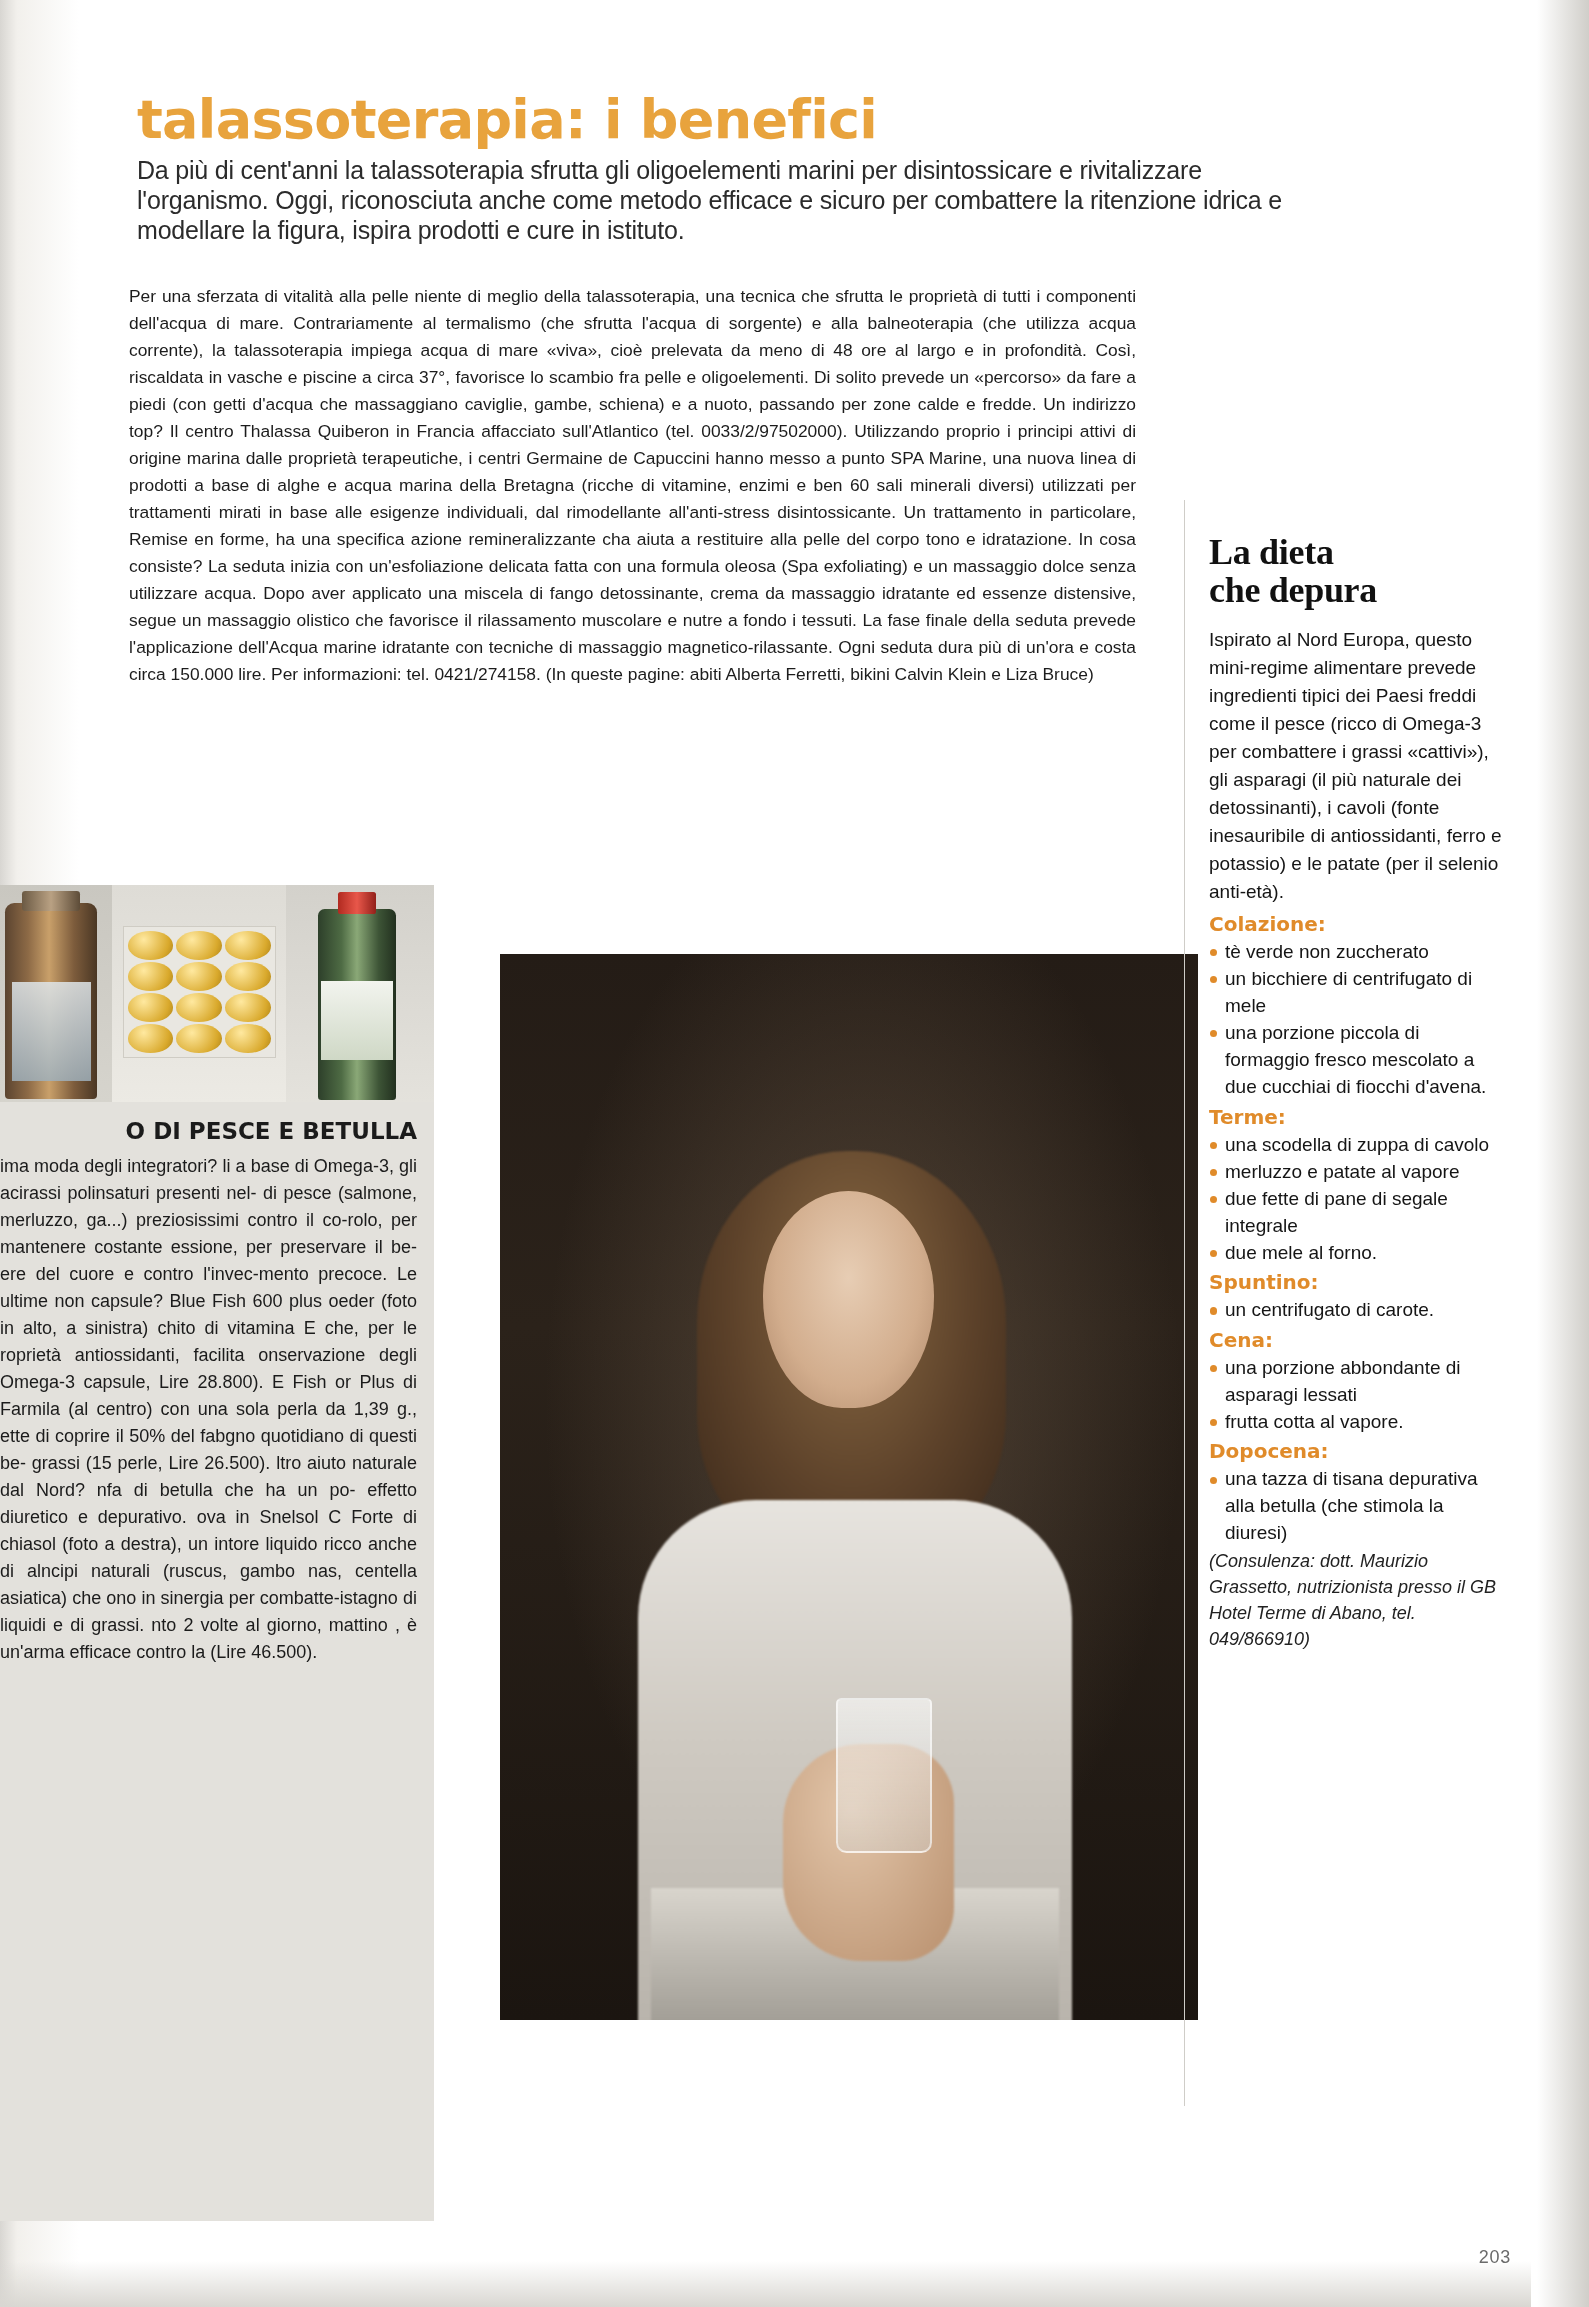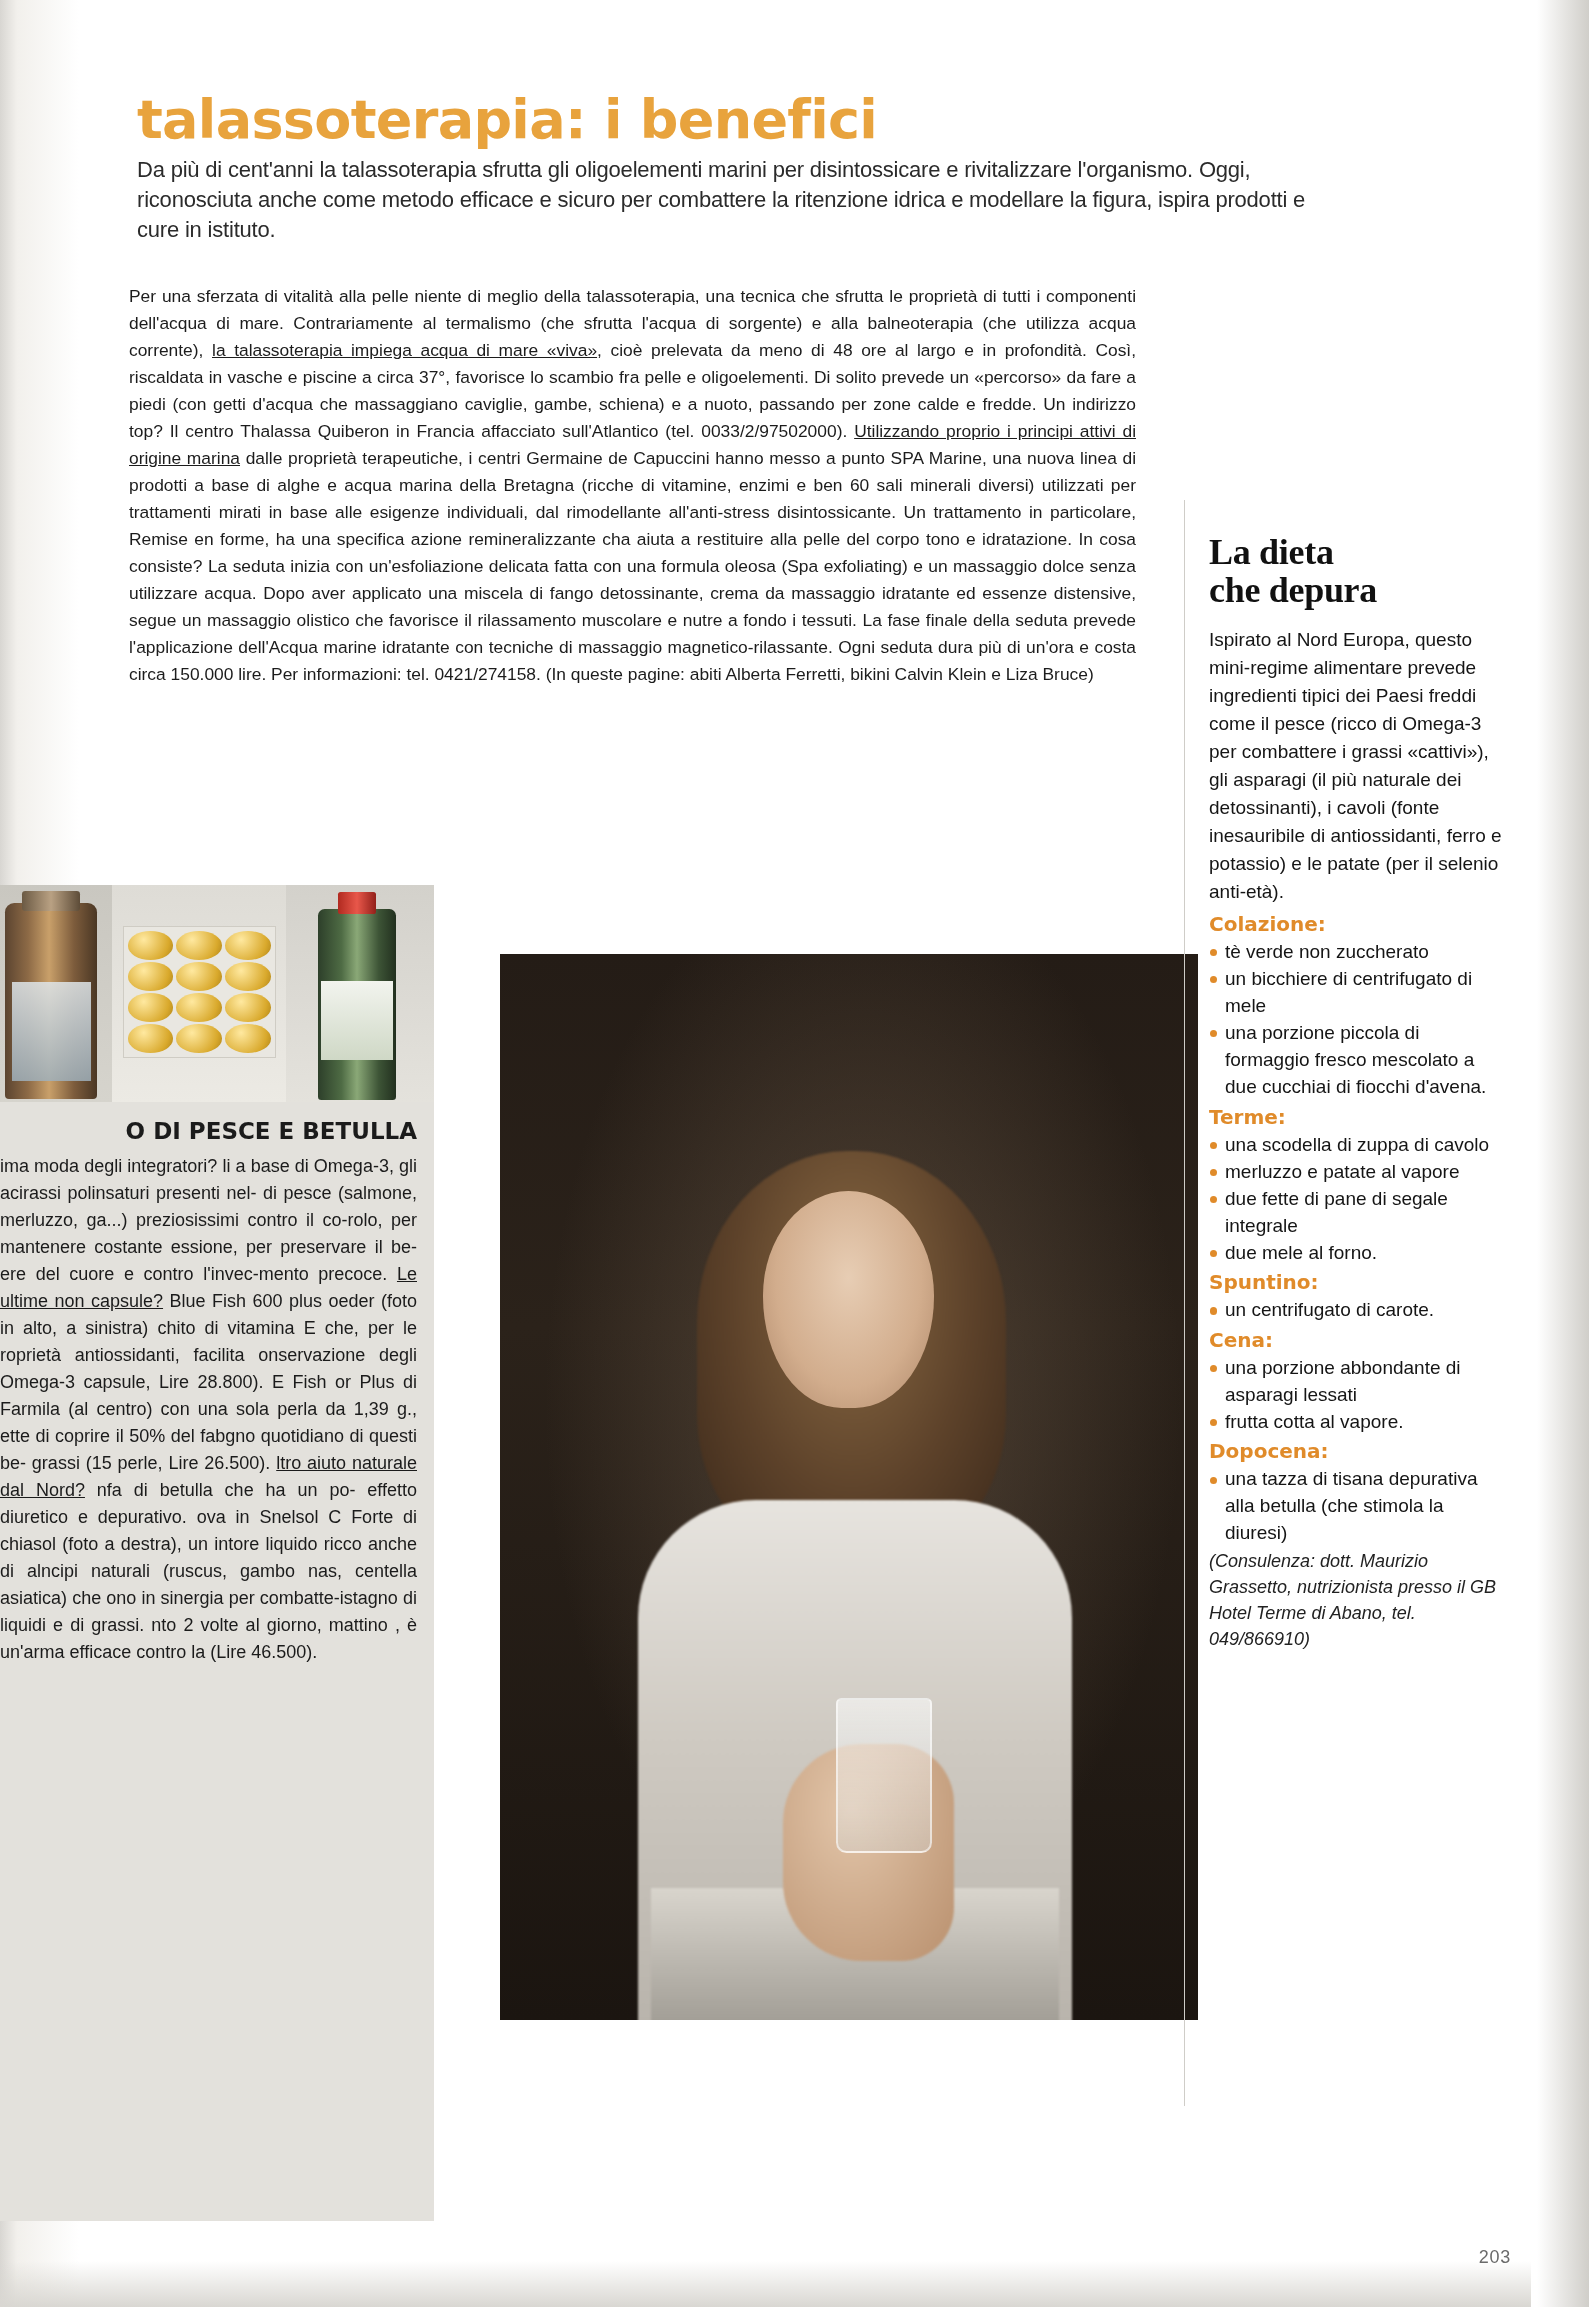--- a/index.html
+++ b/index.html
@@ -50,39 +50,39 @@
     font-family: "DejaVu Sans", sans-serif;
     font-weight: bold;
     font-size: 54px;
     line-height: 57px;
     color: #e8a33d;
     letter-spacing: -0.7px;
   }
   .standfirst {
     margin-top: 6.6px;
     font-family: "Liberation Sans", sans-serif;
-    font-size: 22px;
+    font-size: 25px;
     line-height: 30px;
     color: #2b2b2b;
     letter-spacing: -0.2px;
   }
 
   
   .body-col {
     position: absolute;
     left: 129px;
     top: 283px;
     width: 1007px;
     font-size: 17.4px;
     line-height: 27px;
     color: #1c1c1c;
     text-align: justify;
   }
   .body-col p { margin: 0; }
-  .u { text-decoration: underline; }
+  .u { }
 
   
   .product-strip {
     position: absolute;
     left: 0px;
     top: 885px;
     width: 434px;
     height: 217px;
     background: #cfcec9;
     overflow: hidden;

